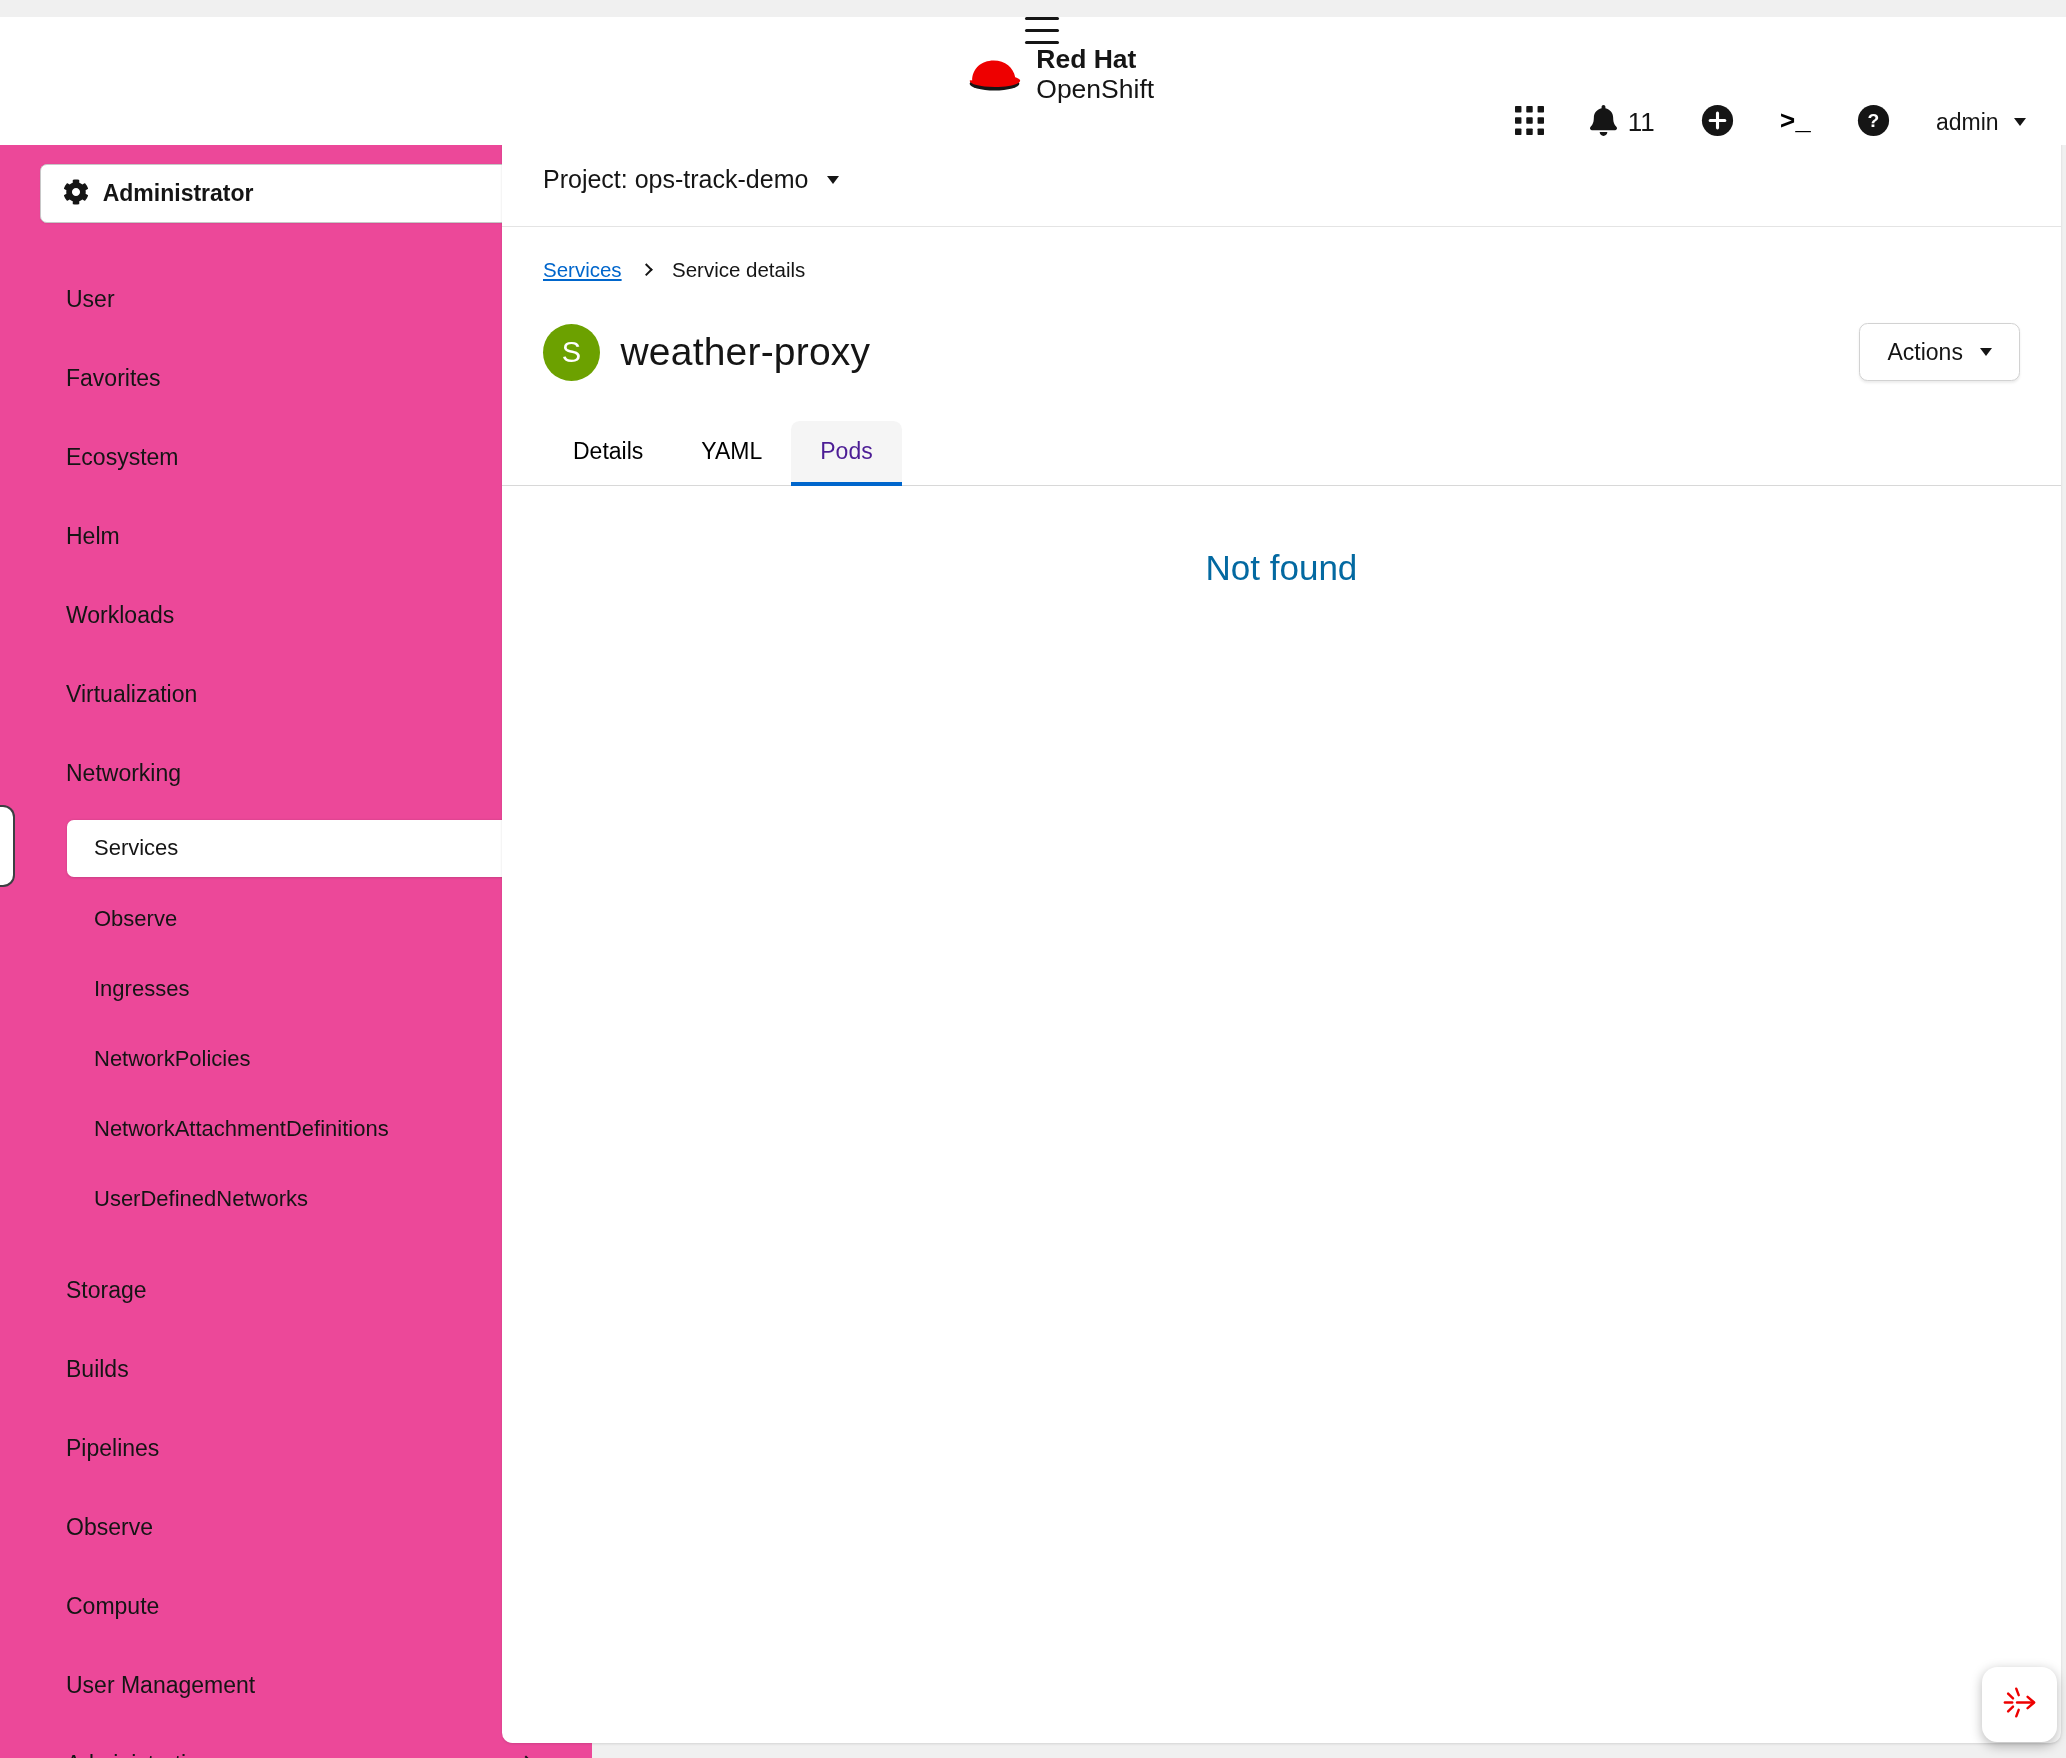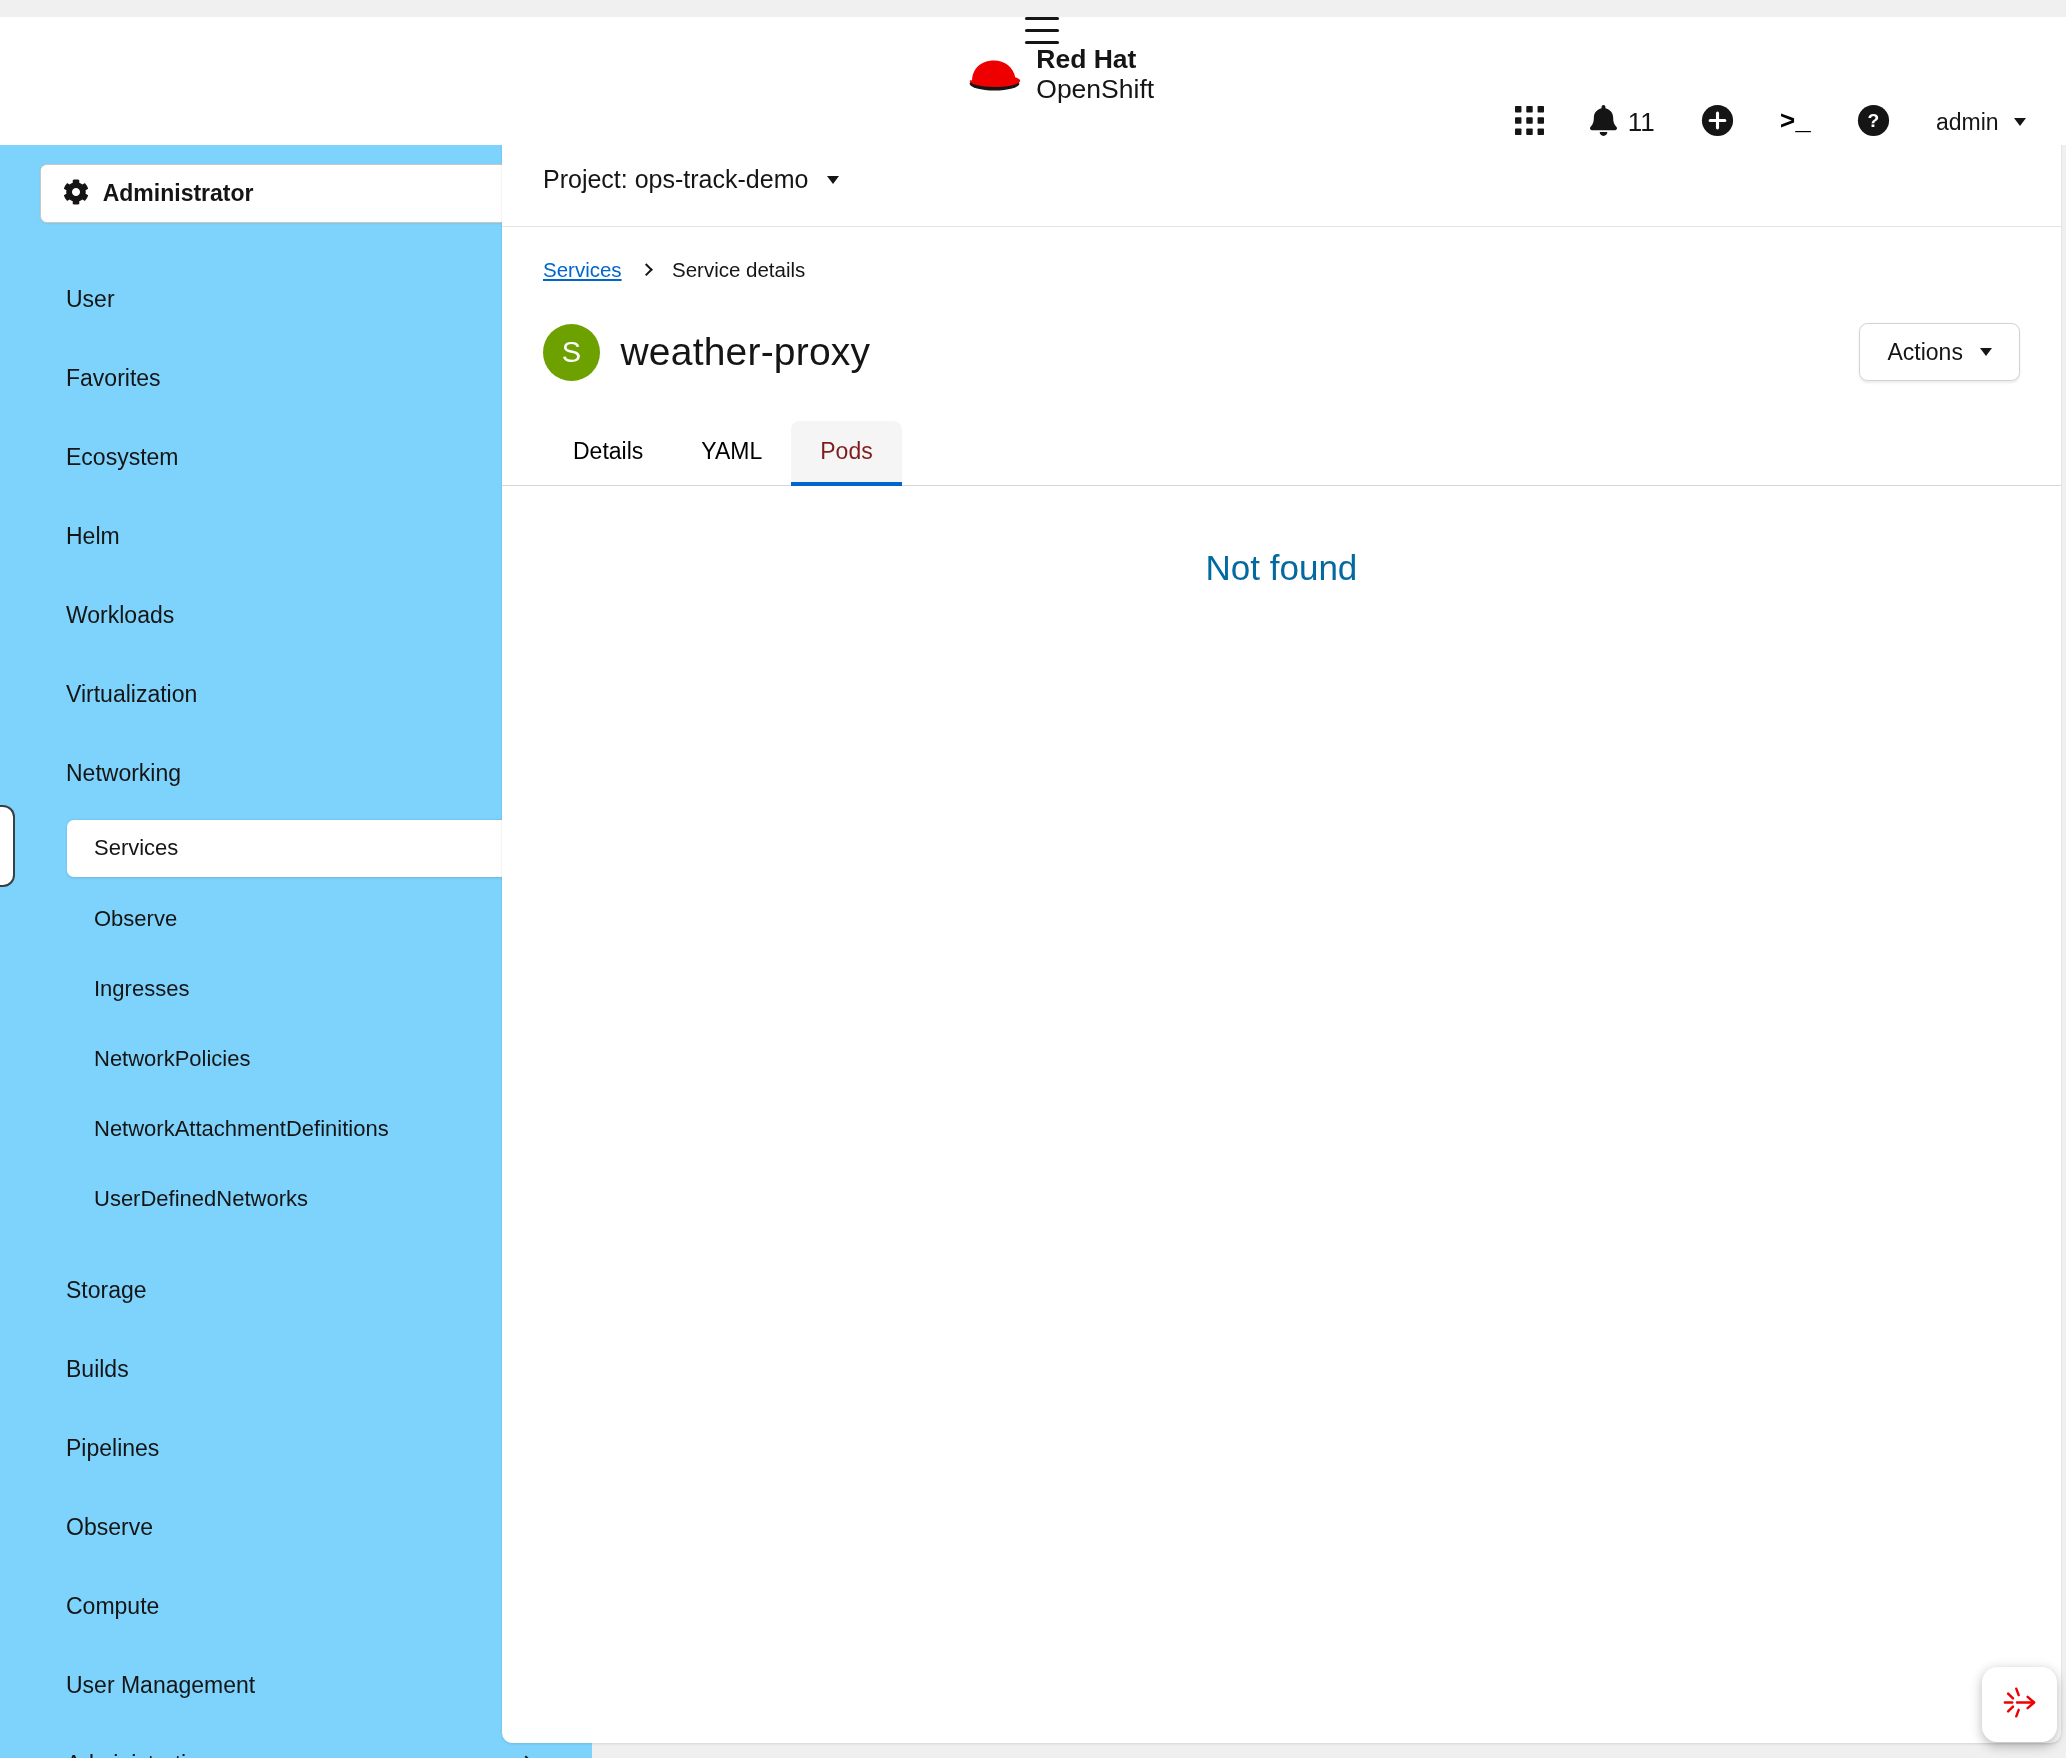--- a/index.html
+++ b/index.html
@@ -18,21 +18,21 @@
   .brand-text .l2 { font-weight:500; }
   .header-right { margin-left:auto; display:flex; align-items:center; gap:46px; }
   .hicon { display:flex; align-items:center; gap:10.3px; background:none; border:none; cursor:pointer; }
   .bell-count { font-size:26px; color:#151515; }
   .term-glyph { font-family:"Liberation Mono", monospace; font-weight:700; font-size:26px; }
   .user-menu { display:flex; align-items:center; gap:15.4px; font-size:23px; cursor:pointer; }
   .caret-down { width:0; height:0; border-left:6.8px solid transparent; border-right:6.8px solid transparent;
     border-top:8.6px solid #151515; }
 
   
-  .sidebar { position:absolute; top:128px; left:0; width:592px; bottom:0; background:#7dd3fc; overflow:hidden; }
+  .sidebar { position:absolute; top:128px; left:0; width:592px; bottom:0; background:#ec4899; overflow:hidden; }
   .perspective { margin:36px 20.5px 0 40px; height:59px; background:#fff; border:0.9px solid #c7c7c7;
     border-radius:6.8px; display:flex; align-items:center; padding:0 22px; gap:13.7px; cursor:pointer;
     box-shadow:0 0.9px 1.7px rgba(0,0,0,.06); }
   .perspective .plabel { font-size:23px; font-weight:600; }
   .perspective .caret-down { margin-left:auto; }
   .nav { list-style:none; padding-top:37px; }
   .nav-item { height:79px; display:flex; align-items:center; justify-content:space-between;
     padding:0 60px 0 66px; font-size:23px; cursor:pointer; }
   .chev { width:12px; height:12px; border-right:2.6px solid #151515; border-bottom:2.6px solid #151515; }
   .chev.right { transform:rotate(-45deg); }
@@ -60,21 +60,21 @@
   .title-left { display:flex; align-items:center; gap:20.5px; }
   .res-badge { width:57px; height:57px; border-radius:50%; background:#6ca100; color:#fff;
     display:flex; align-items:center; justify-content:center; font-size:29px; font-weight:500; }
   .page-title { font-size:39px; font-weight:500; letter-spacing:0.2px; }
   .actions-btn { display:flex; align-items:center; gap:17px; height:58px; padding:0 27px; background:#fff;
     border:0.9px solid #d2d2d2; border-radius:8.6px; font-size:23px; color:#151515; cursor:pointer;
     box-shadow:0 1.7px 2.6px rgba(0,0,0,.08); font-family:inherit;justify-content:space-between; }
   .tabs { margin-top:40px; display:flex; padding-left:42px; border-bottom:0.9px solid #d8d8d8; }
   .tab { height:65px; display:flex; align-items:center; padding:0 29px; font-size:23px; color:#000000;
     cursor:pointer; border-bottom:4.3px solid transparent; margin-bottom:-0.9px; }
-  .tab.active { background:#f5f5f5; color:#7f1d1d; border-bottom:4.3px solid #0066cc; border-radius:8.6px 8.6px 0 0; }
+  .tab.active { background:#f5f5f5; color:#4c1d95; border-bottom:4.3px solid #0066cc; border-radius:8.6px 8.6px 0 0; }
   .empty-state { margin-top:62px; text-align:center; font-size:35px; color:#0369a1; }
 
   
   .lightspeed { position:absolute; right:9.4px; bottom:16.3px; width:75px; height:75px; background:#fff;
     border:none; border-radius:15.4px; box-shadow:0 3.4px 12px rgba(0,0,0,.28); display:flex;
     align-items:center; justify-content:center; cursor:pointer; z-index:10; }
 </style>
 </head>
 <body>
 

